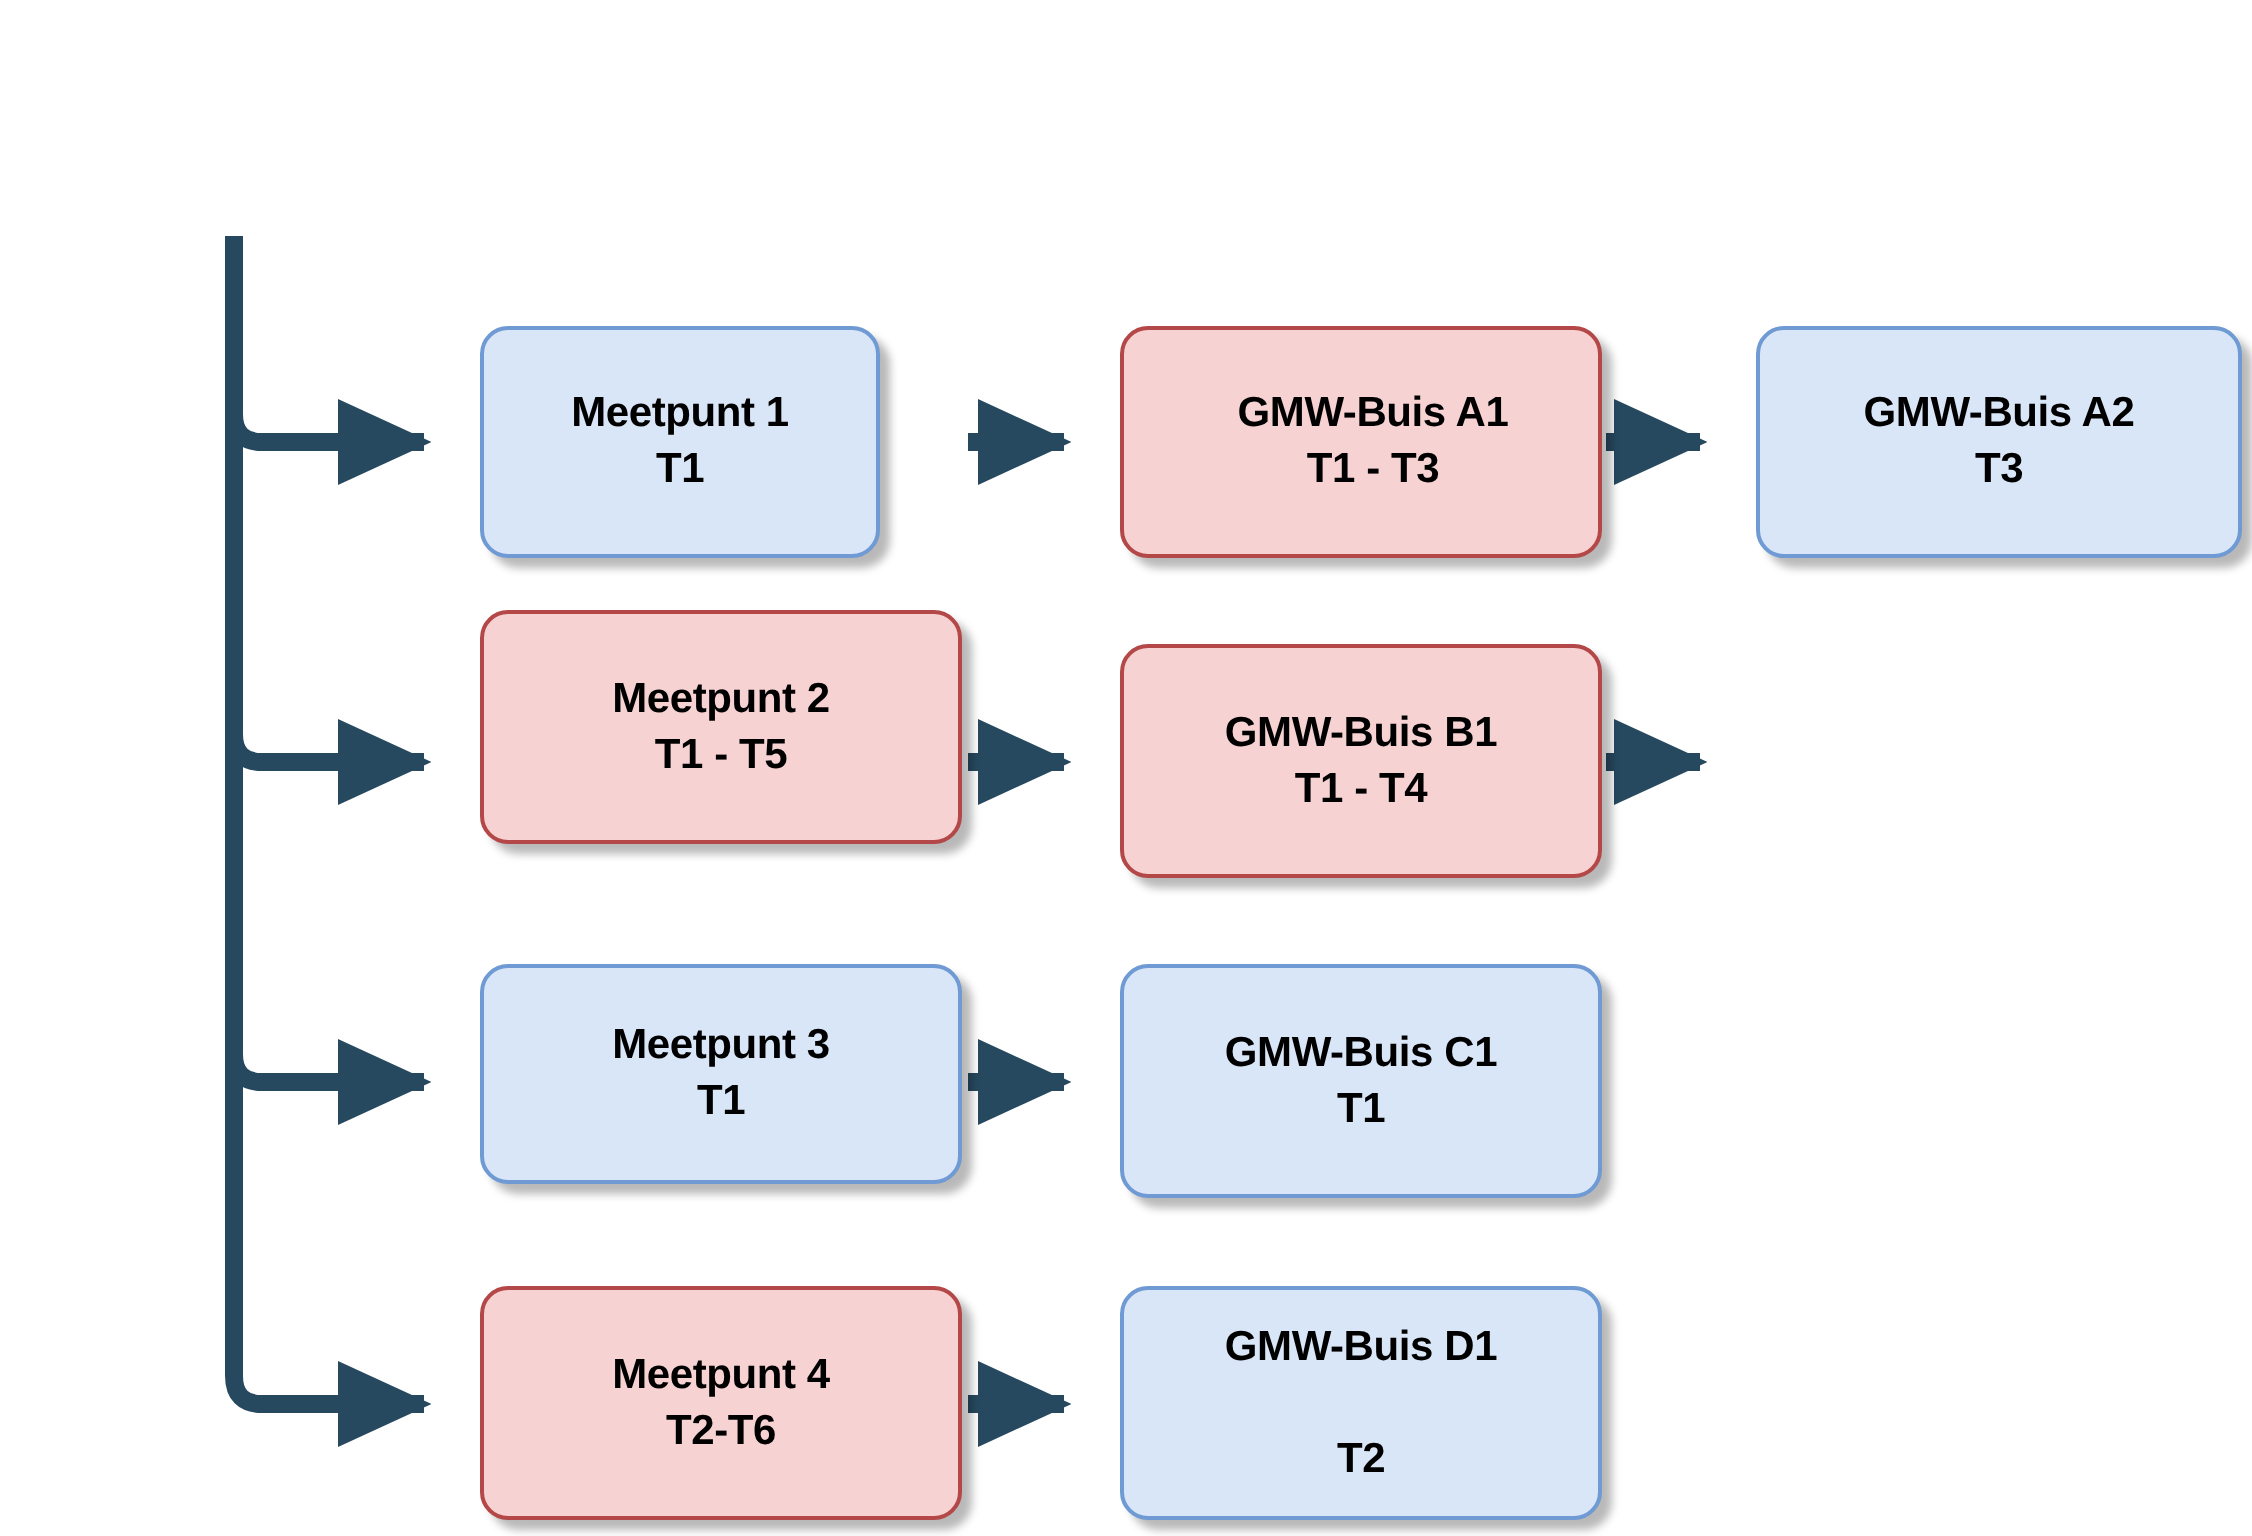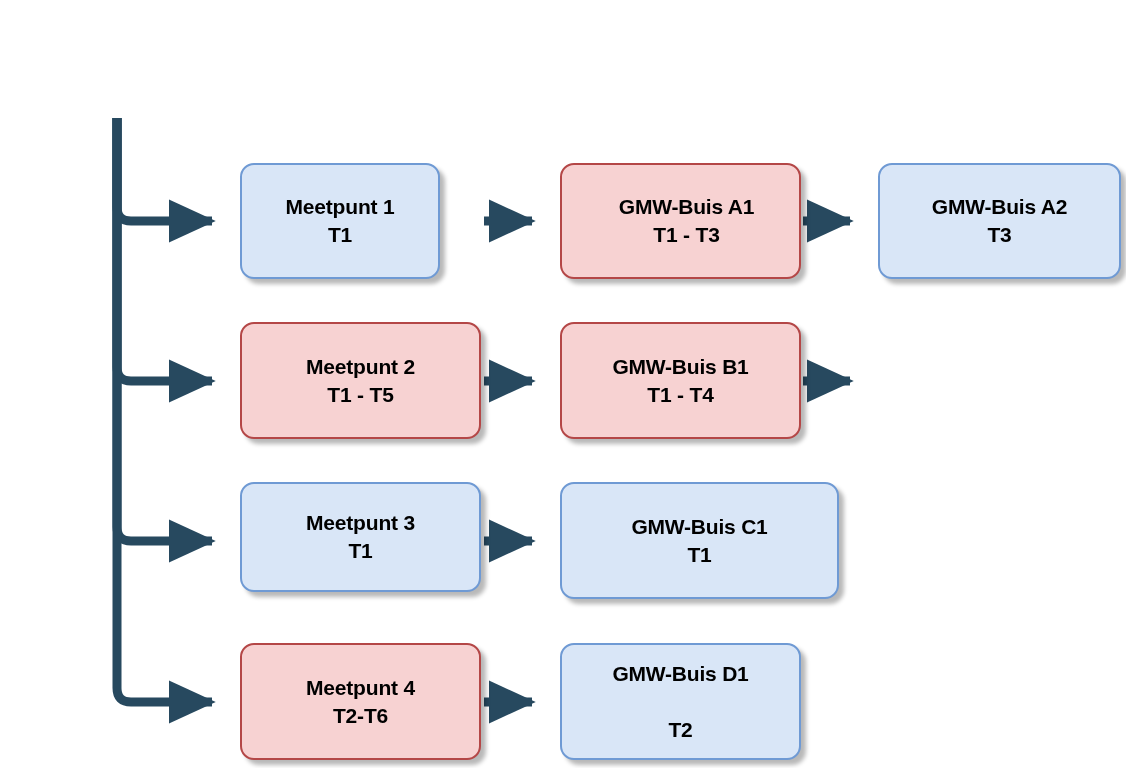--- a/index.html
+++ b/index.html
@@ -92,34 +92,34 @@
   </div>
   <div class="node pink" style="left:560px; top:163px; width:241px; height:116px;padding-left:12px;">
     <div class="ln">GMW-Buis A1</div>
     <div class="ln">T1 - T3</div>
   </div>
   <div class="node blue" style="left:878px; top:163px; width:243px; height:116px;">
     <div class="ln">GMW-Buis A2</div>
     <div class="ln">T3</div>
   </div>
 
-  <div class="node pink" style="left:240px; top:322px; width:241px; height:117px;">
+  <div class="node pink" style="left:240px; top:305px; width:241px; height:117px;">
     <div class="ln">Meetpunt 2</div>
     <div class="ln">T1 - T5</div>
   </div>
   <div class="node pink" style="left:560px; top:322px; width:241px; height:117px;">
     <div class="ln">GMW-Buis B1</div>
     <div class="ln">T1 - T4</div>
   </div>
 
   <div class="node blue" style="left:240px; top:482px; width:241px; height:110px;">
     <div class="ln">Meetpunt 3</div>
     <div class="ln">T1</div>
   </div>
-  <div class="node blue" style="left:560px; top:482px; width:279px; height:117px;">
+  <div class="node blue" style="left:560px; top:482px; width:241px; height:117px;">
     <div class="ln">GMW-Buis C1</div>
     <div class="ln">T1</div>
   </div>
 
   <div class="node pink" style="left:240px; top:643px; width:241px; height:117px;">
     <div class="ln">Meetpunt 4</div>
     <div class="ln">T2-T6</div>
   </div>
   <div class="node blue" style="left:560px; top:643px; width:241px; height:117px;gap:28px;">
     <div class="ln">GMW-Buis D1</div>

